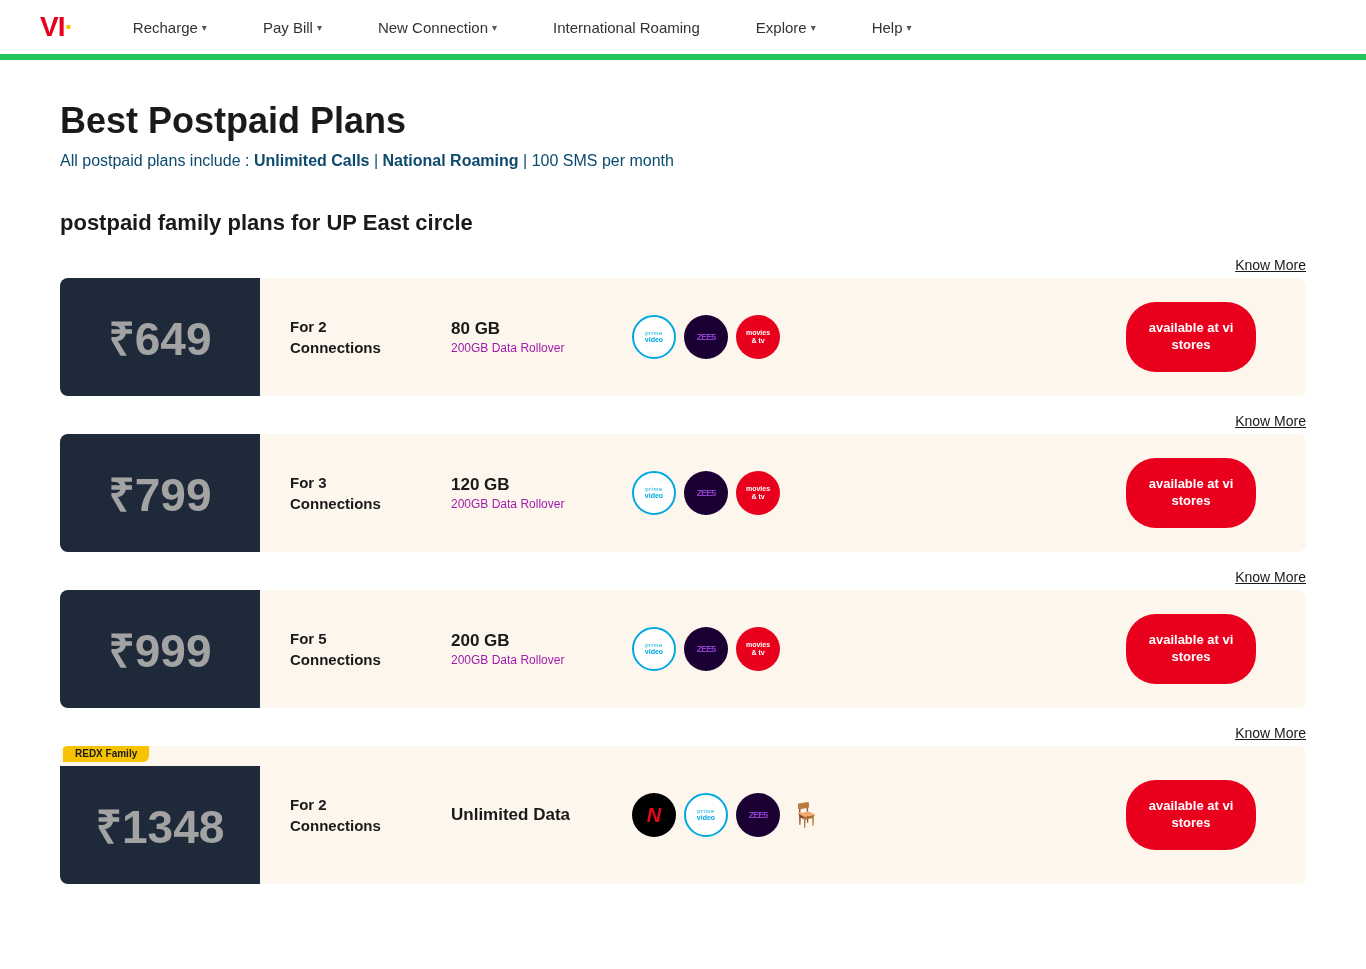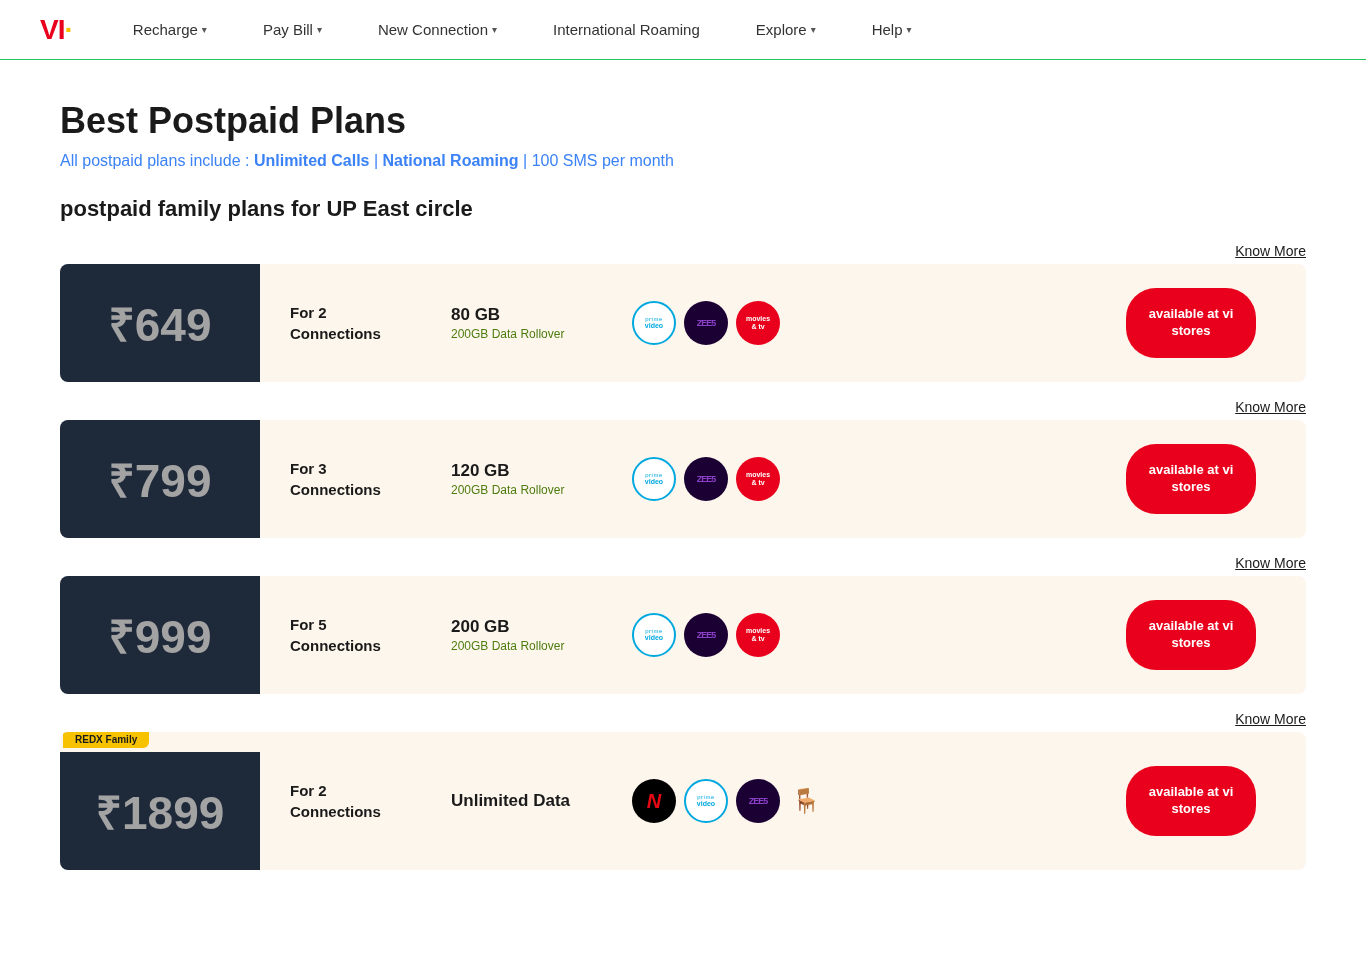--- a/index.html
+++ b/index.html
@@ -4,21 +4,21 @@
   <style>
     * { box-sizing: border-box; margin: 0; padding: 0; }
     body { font-family: Arial, sans-serif; background: #fff; color: #1a1a1a; }
 
     
     nav {
       display: flex;
       align-items: center;
       padding: 0 40px;
       height: 60px;
-      border-bottom: 1px solid #22c55e;
+      border-bottom: 6px solid #22c55e;
       background: #fff;
     }
     .logo {
       font-size: 28px;
       font-weight: 900;
       color: #e8001c;
       margin-right: 60px;
       letter-spacing: -1px;
     }
     .logo span { color: #f7c300; }
@@ -41,22 +41,22 @@
     
     main { padding: 40px 60px; }
 
     .page-title {
       font-size: 36px;
       font-weight: 800;
       margin-bottom: 10px;
     }
     .subtitle {
       font-size: 16px;
-      color: #3b82f6;
-      margin-bottom: 26px;
+      color: #0c4a6e;
+      margin-bottom: 40px;
     }
     .subtitle strong { font-weight: 700; }
 
     .section-title {
       font-size: 22px;
       font-weight: 700;
       margin-bottom: 20px;
     }
 
     
@@ -128,21 +128,21 @@
       line-height: 1.4;
     }
 
     .data-col { min-width: 140px; }
     .data-amount {
       font-size: 17px;
       font-weight: 700;
     }
     .data-rollover {
       font-size: 12px;
-      color: #4d7c0f;
+      color: #a21caf;
       margin-top: 2px;
     }
 
     .icons-col {
       display: flex;
       gap: 8px;
       align-items: center;
     }
 
     
@@ -385,21 +385,21 @@
         <button class="cta-btn">available at vi<br>stores</button>
       </div>
     </div>
   </div>
       </div>
       <div class="plan-wrapper">
         <div class="know-more-row"><a href="#">Know More</a></div>
         <div class="plan-card redx">
     <div class="redx-badge">REDX Family</div>
     <div class="price-box" style="margin-top:20px;">
-      <span class="price-text">₹1899</span>
+      <span class="price-text">₹1348</span>
     </div>
     <div class="plan-details">
       <div class="connections-col">
         <div class="connections-label">For 2<br>Connections</div>
       </div>
       <div class="data-col">
         <div class="data-amount">Unlimited Data</div>
 
       </div>
       <div class="icons-col">

